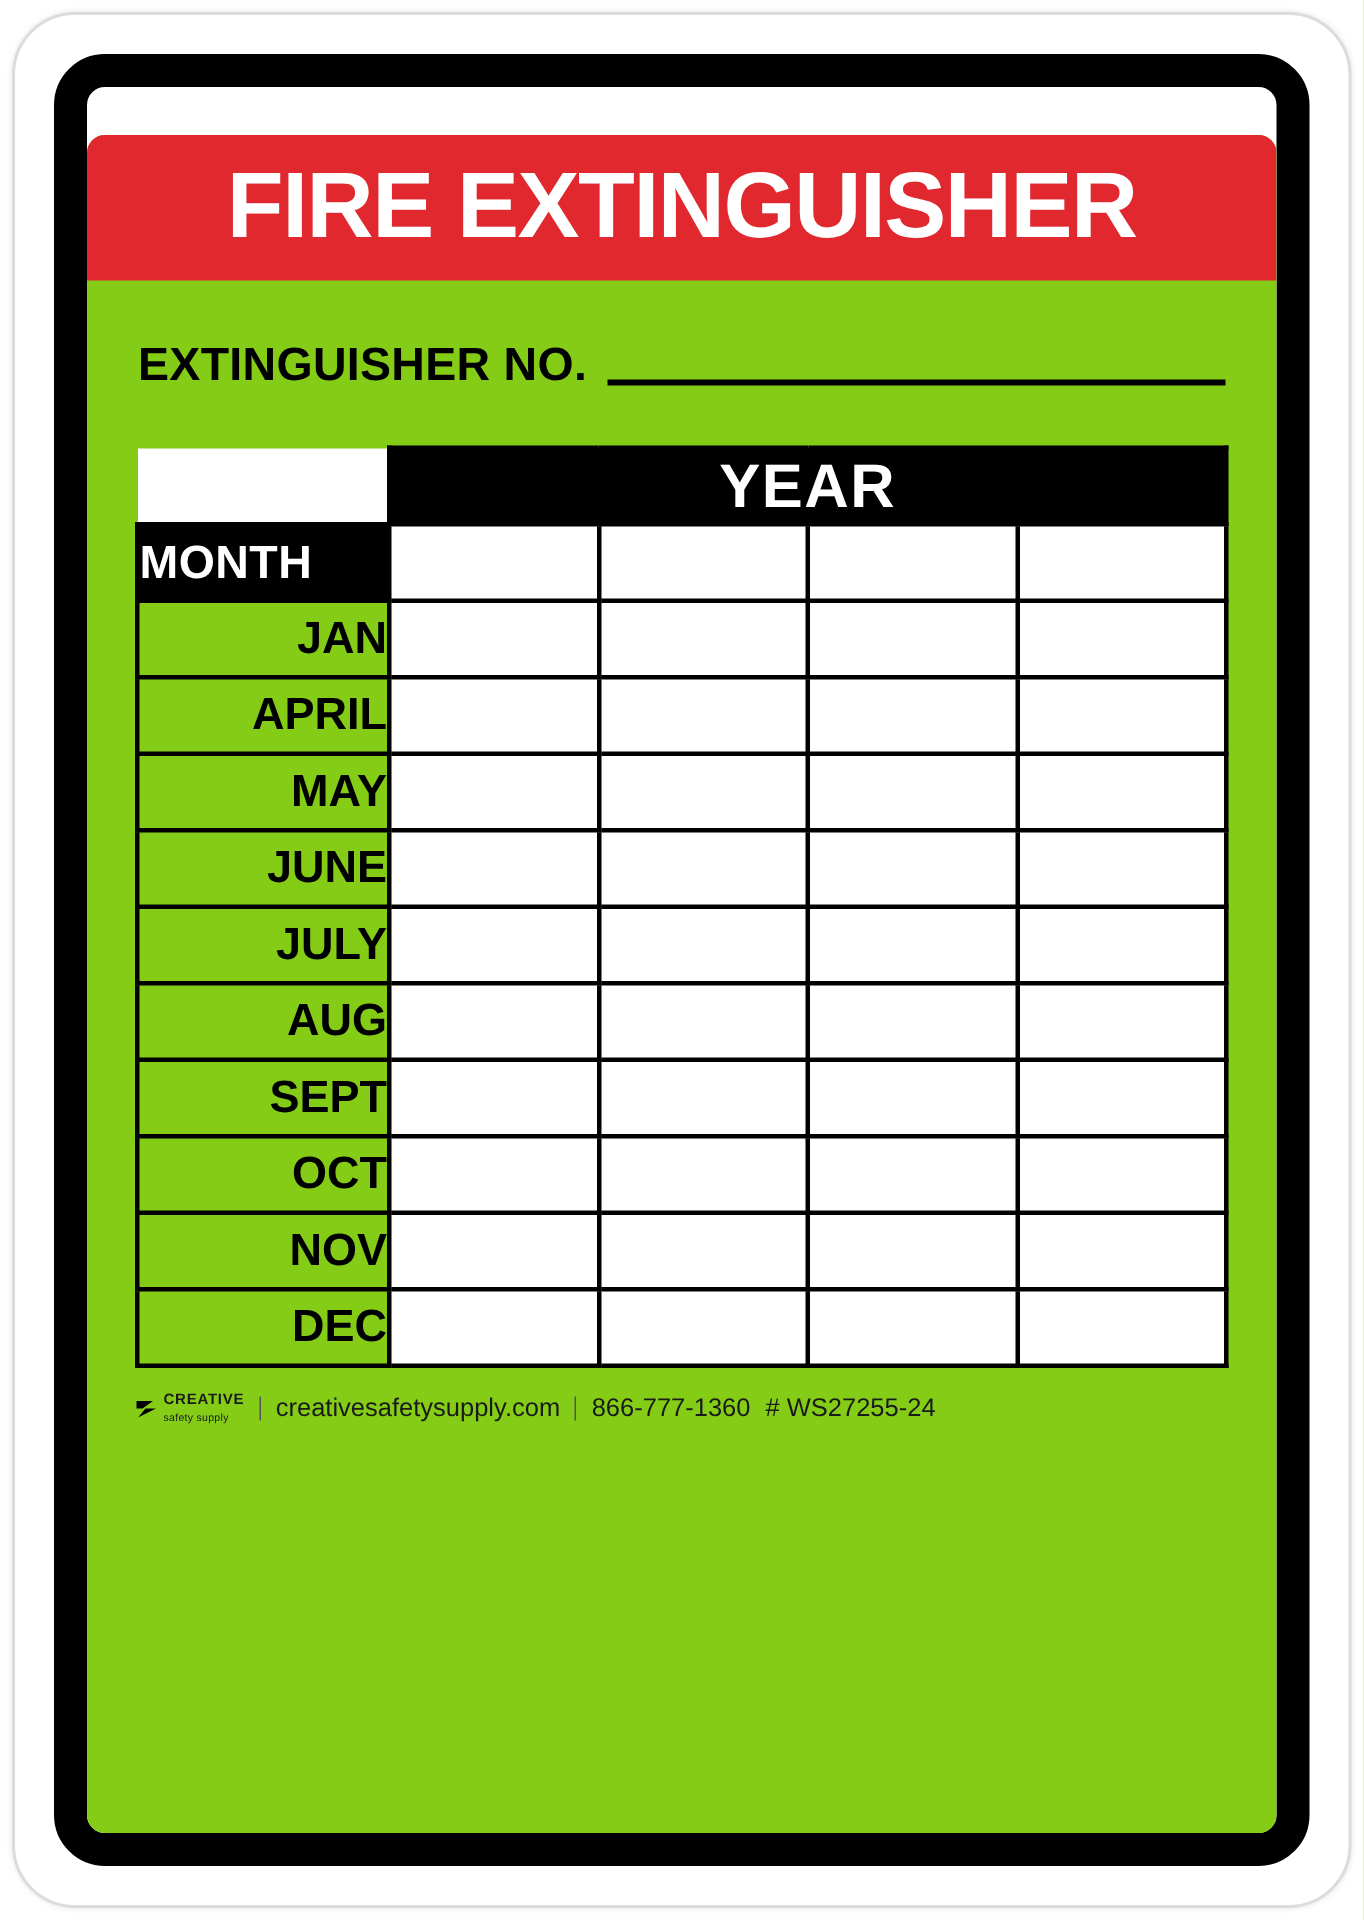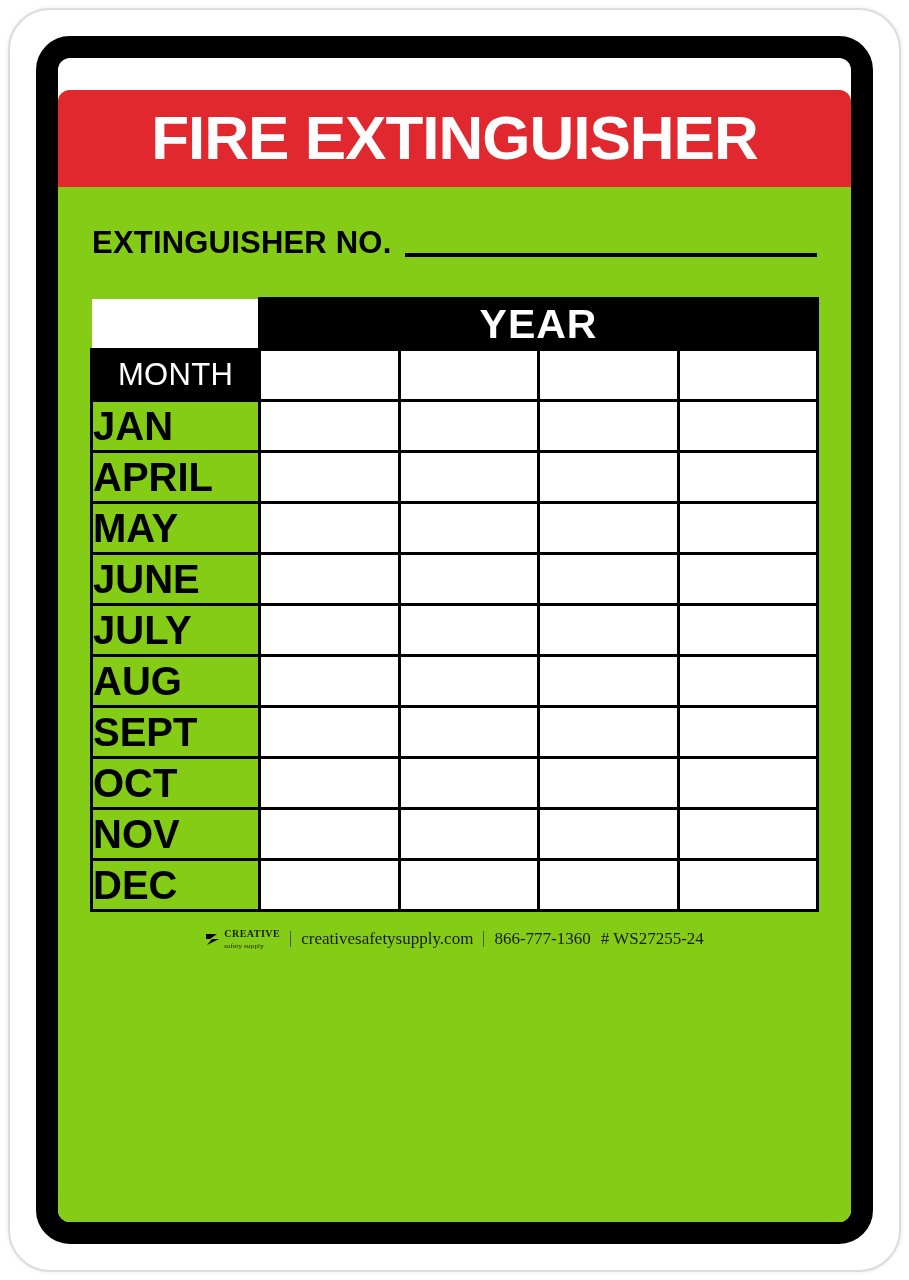--- a/index.html
+++ b/index.html
@@ -126,47 +126,45 @@
     font-weight: bold;
     letter-spacing: 1px;
     text-align: center;
     border: 3px solid #000000;
     height: 56px;
   }
   .month-head {
     background: #000000;
     color: #ffffff;
     font-size: 31px;
-    font-weight: normal;
-    text-align: center;
+    font-weight: bold;
     letter-spacing: 0.3px;
     height: 50px;
   }
   .month-cell {
-    font-size: 40px;
+    font-size: 30px;
     font-weight: bold;
     color: #000000;
-    text-align: left;
+    text-align: right;
     height: 50px;
   }
   .entry-cell {
     background: #ffffff;
   }
 
   
   .footer {
     display: flex;
     align-items: center;
-    justify-content: center;
+    justify-content: flex-start;
     gap: 10px;
     margin-top: 16px;
     padding-bottom: 6px;
     font-size: 11px;
     color: #1a1a1a;
-    font-family: Liberation Serif, serif;
   }
   .brand {
     display: flex;
     align-items: center;
     gap: 4px;
   }
   .brand-mark {
     width: 15px;
     height: 13px;
     display: inline-block;

